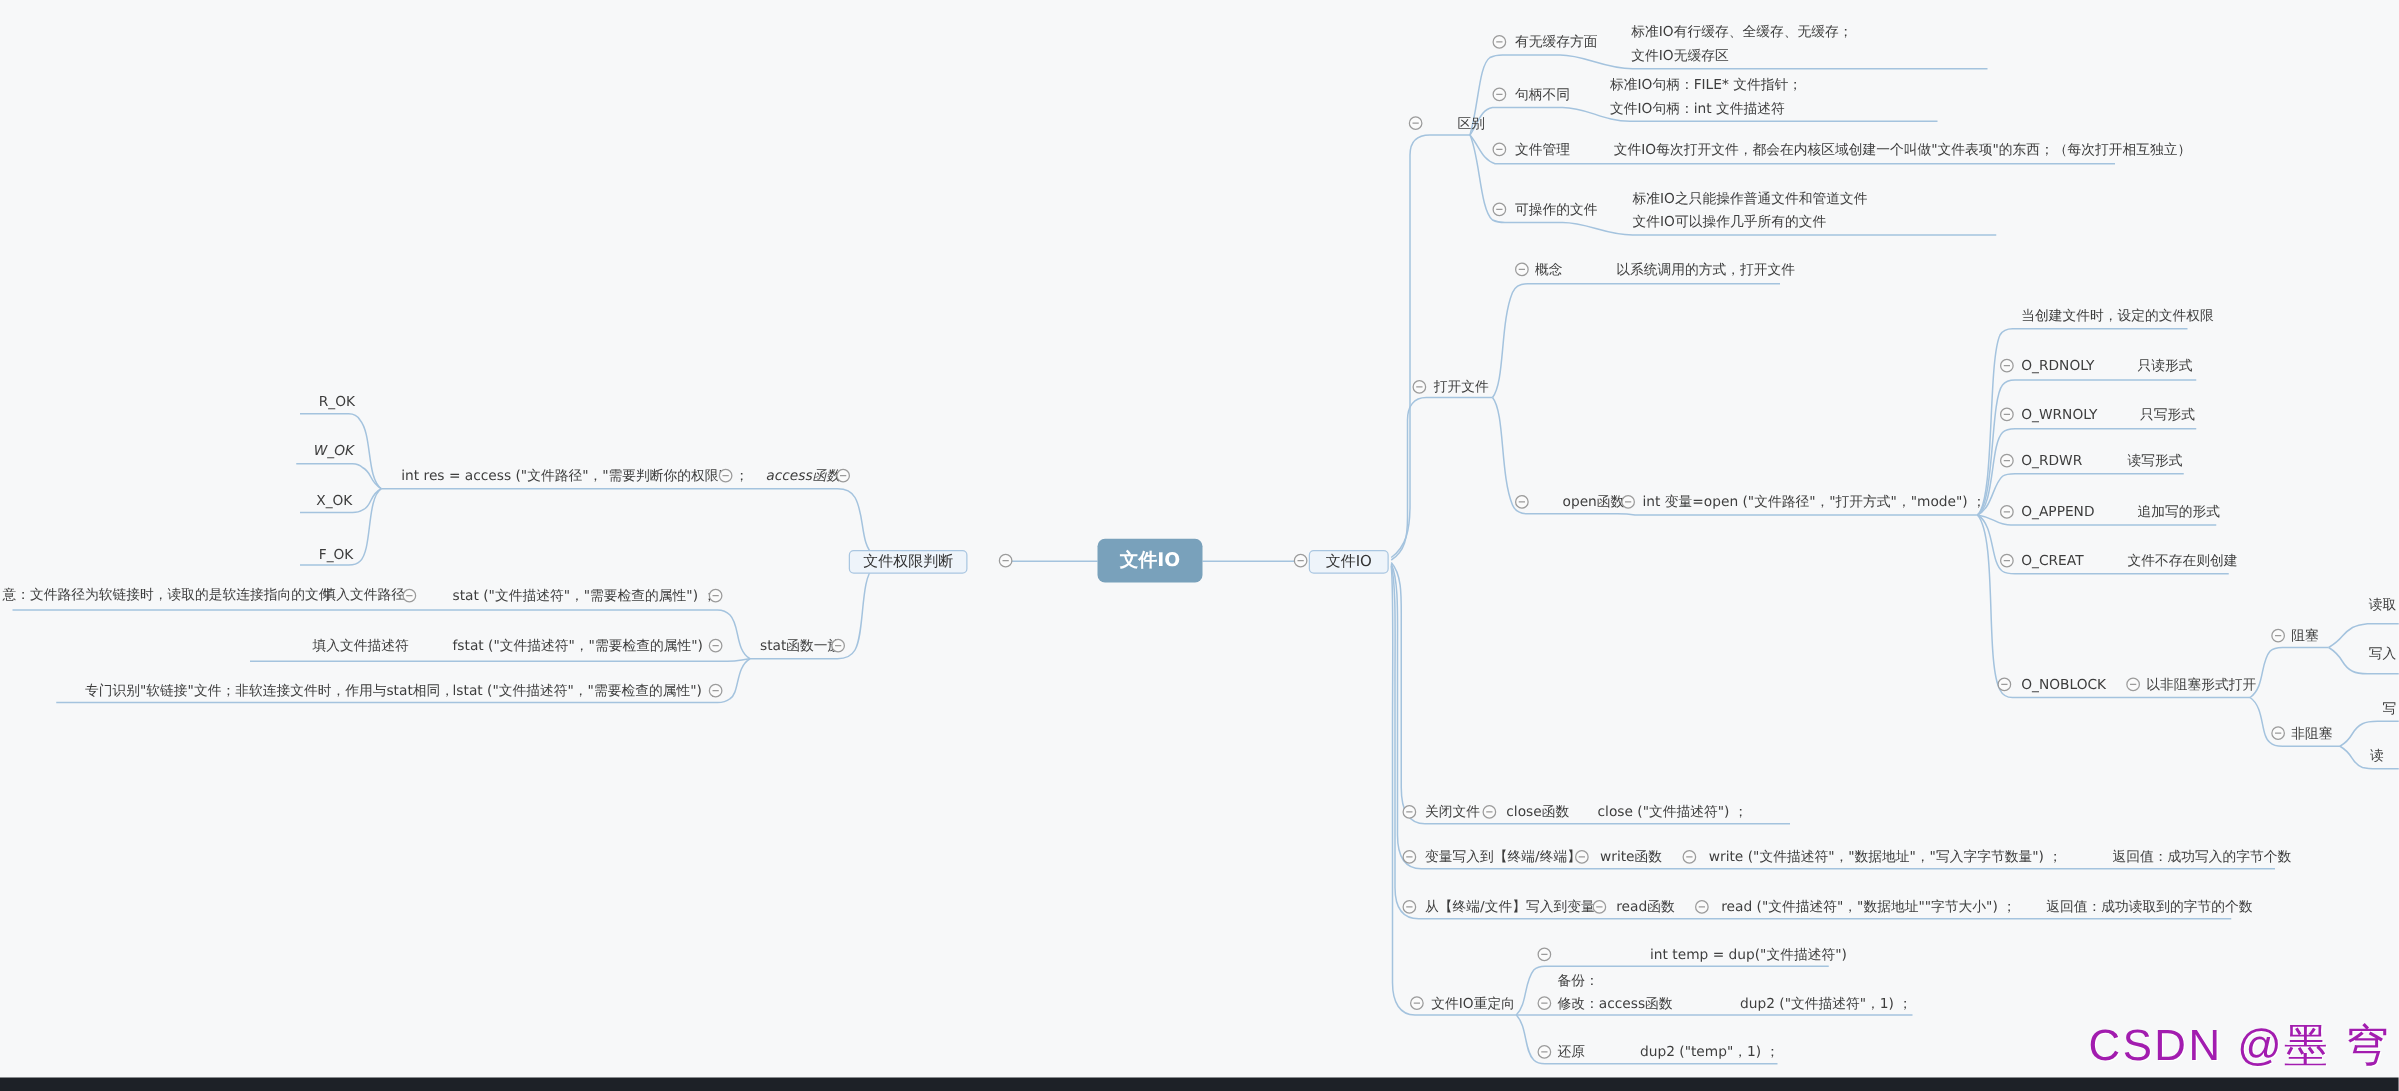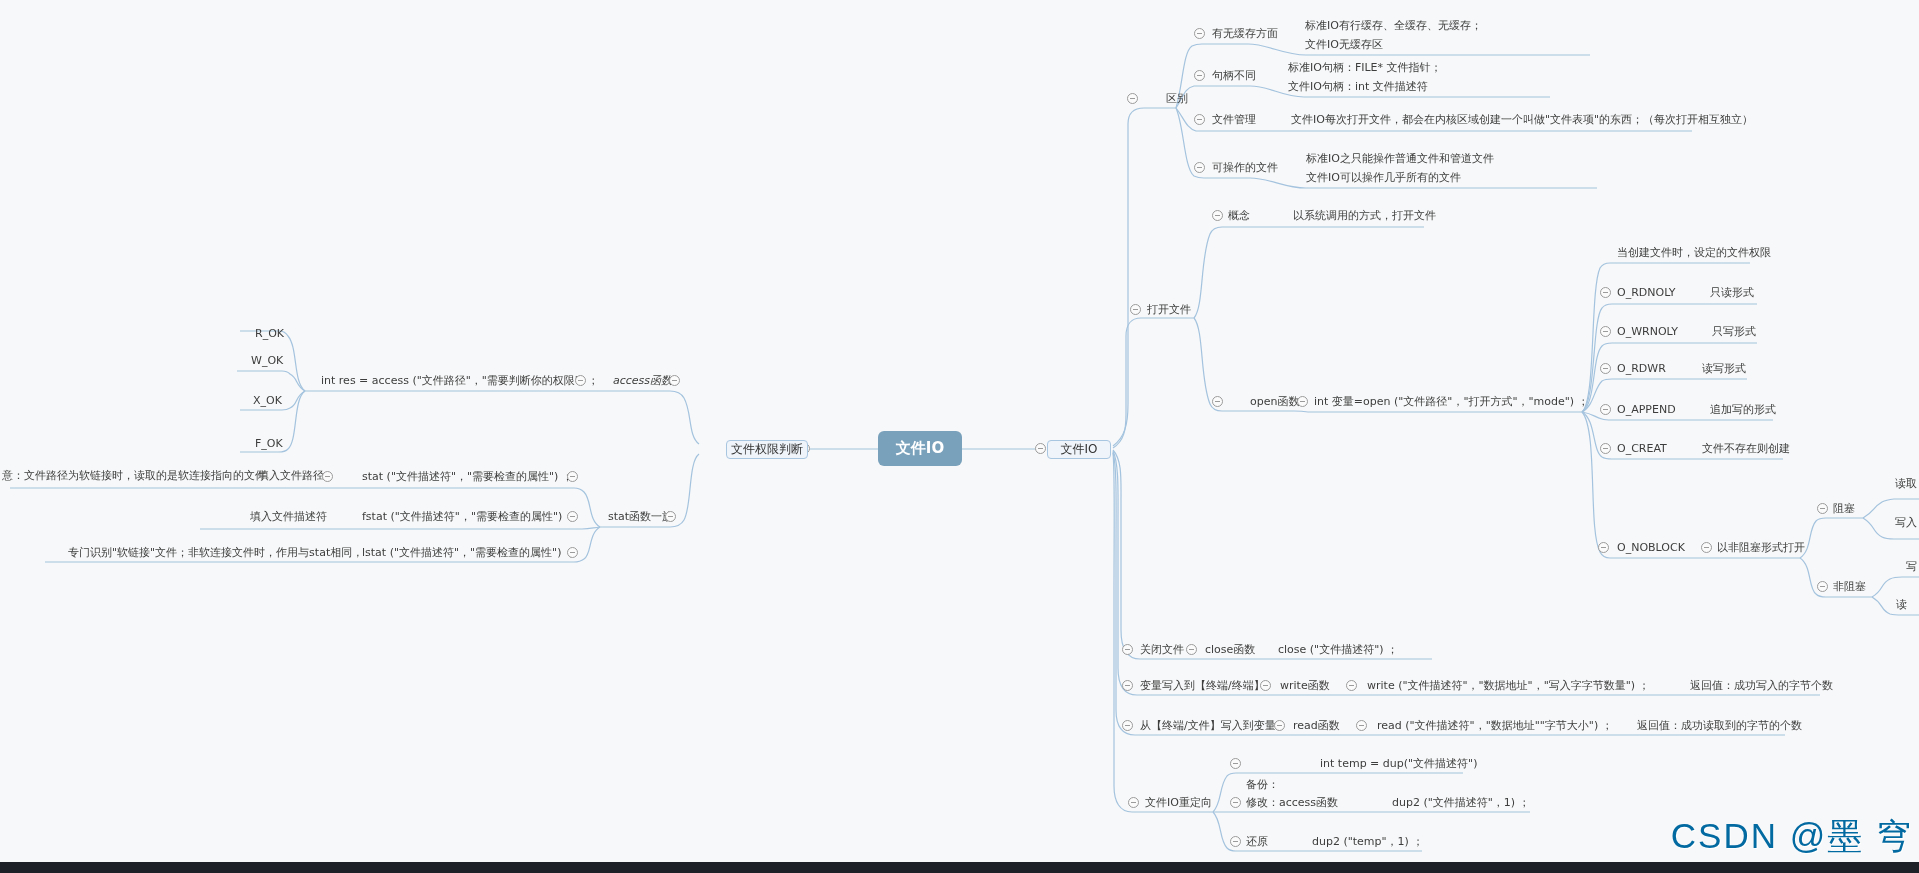--- a/index.html
+++ b/index.html
@@ -34,21 +34,21 @@
     background:#eef4fa;border:1px solid #a9c6e1;border-radius:4px;
     font-size:12px;color:#333;height:19px;
   }
   .box.main{
     background:#79a1bb;border-radius:6px;
     font-size:15px;font-weight:bold;color:#ffffff;height:35px;
   }
   #watermark{
     position:absolute;z-index:6;right:6px;bottom:13px;
     font-size:35px;letter-spacing:2px;
-    color:#0369a1;text-shadow:1px 1px 0 #ffffff;
+    color:#a21caf;text-shadow:1px 1px 0 #ffffff;
     font-family:"Liberation Sans","DejaVu Sans",sans-serif;
   }
   #taskbar{
     position:absolute;z-index:7;left:0;bottom:0;width:100%;height:11px;
     background:#1d2127;
   }
 </style>
 </head>
 <body>
 
@@ -88,21 +88,21 @@
       <path d="M699,454 C688,462 692,506 684,520 Q680,527 670,527 H600" fill="none" stroke="#a4c3de" stroke-width="1.2"></path>
       <path d="M305,391 C293,382 298,348 288,336 Q285,331 279,331 H240" fill="none" stroke="#a4c3de" stroke-width="1.2"></path>
       <path d="M305,391 C295,385 298,378 290,374 Q287,371 282,371 H237" fill="none" stroke="#a4c3de" stroke-width="1.2"></path>
       <path d="M305,391 C295,396 298,405 290,408 Q287,410 282,410 H240" fill="none" stroke="#a4c3de" stroke-width="1.2"></path>
       <path d="M305,391 C293,399 298,440 288,449 Q285,452 279,452 H240" fill="none" stroke="#a4c3de" stroke-width="1.2"></path>
       <path d="M600,527 C588,520 592,500 584,492 Q580,488 574,488 H10" fill="none" stroke="#a4c3de" stroke-width="1.2"></path>
       <path d="M600,527 C592,528 590,529 582,529 H200" fill="none" stroke="#a4c3de" stroke-width="1.2"></path>
       <path d="M600,527 C588,534 592,554 584,559 Q580,562 574,562 H45" fill="none" stroke="#a4c3de" stroke-width="1.2"></path>
     </svg>
 
-  <div class="box side" style="left:726px;top:440px;width:82px;">文件权限判断</div>
+  <div class="box side" style="left:679px;top:440px;width:95px;">文件权限判断</div>
 
   <div class="box main" style="left:878px;top:431px;width:84px;">文件IO</div>
 
   <div class="box side" style="left:1047px;top:440px;width:64px;">文件IO</div>
 
   <div id="watermark">CSDN @墨 穹</div>
 
   <div id="taskbar"></div>
 <div class="t" style="left: 1146px; top: 91px; padding-left: 20px;">区别</div>
     <div class="t" style="left: 1212px; top: 26px;">有无缓存方面</div>
@@ -151,22 +151,22 @@
     <div class="t" style="left: 1293px; top: 718px;">read函数</div>
     <div class="t" style="left: 1377px; top: 718px;">read ("文件描述符"，"数据地址""字节大小") ；</div>
     <div class="t" style="left: 1637px; top: 718px;">返回值：成功读取到的字节的个数</div>
     <div class="t" style="left: 1145px; top: 795px;">文件IO重定向</div>
     <div class="t" style="left: 1246px; top: 756px; margin-top: 21px;">备份：</div>
     <div class="t" style="left: 1320px; top: 756px;">int temp = dup("文件描述符")</div>
     <div class="t" style="left: 1246px; top: 795px;">修改：access函数</div>
     <div class="t" style="left: 1392px; top: 795px;">dup2 ("文件描述符"，1) ；</div>
     <div class="t" style="left: 1246px; top: 834px;">还原</div>
     <div class="t" style="left: 1312px; top: 834px;">dup2 ("temp"，1) ；</div>
-    <div class="t" style="left: 255px; top: 314px; margin-top: 12px;">R_OK</div>
-    <div class="t" style="left: 251px; top: 353px;">W_OK</div>
+    <div class="t" style="left: 255px; top: 314px;">R_OK</div>
+    <div class="t" style="left: 251px; top: 353px; font-style: italic;">W_OK</div>
     <div class="t" style="left: 253px; top: 393px;">X_OK</div>
     <div class="t" style="left: 255px; top: 436px;">F_OK</div>
     <div class="t" style="left: 321px; top: 373px;">int res = access ("文件路径"，"需要判断你的权限") ；</div>
     <div class="t" style="left: 613px; top: 373px; font-style: italic;">access函数</div>
     <div class="t" style="left: 608px; top: 509px;">stat函数一族</div>
     <div class="t" style="left: 2px; top: 468px;">意：文件路径为软链接时，读取的是软连接指向的文件</div>
     <div class="t" style="left: 258px; top: 468px;">填入文件路径</div>
     <div class="t" style="left: 362px; top: 469px;">stat ("文件描述符"，"需要检查的属性") ；</div>
     <div class="t" style="left: 250px; top: 509px;">填入文件描述符</div>
     <div class="t" style="left: 362px; top: 509px;">fstat ("文件描述符"，"需要检查的属性") ；</div>

